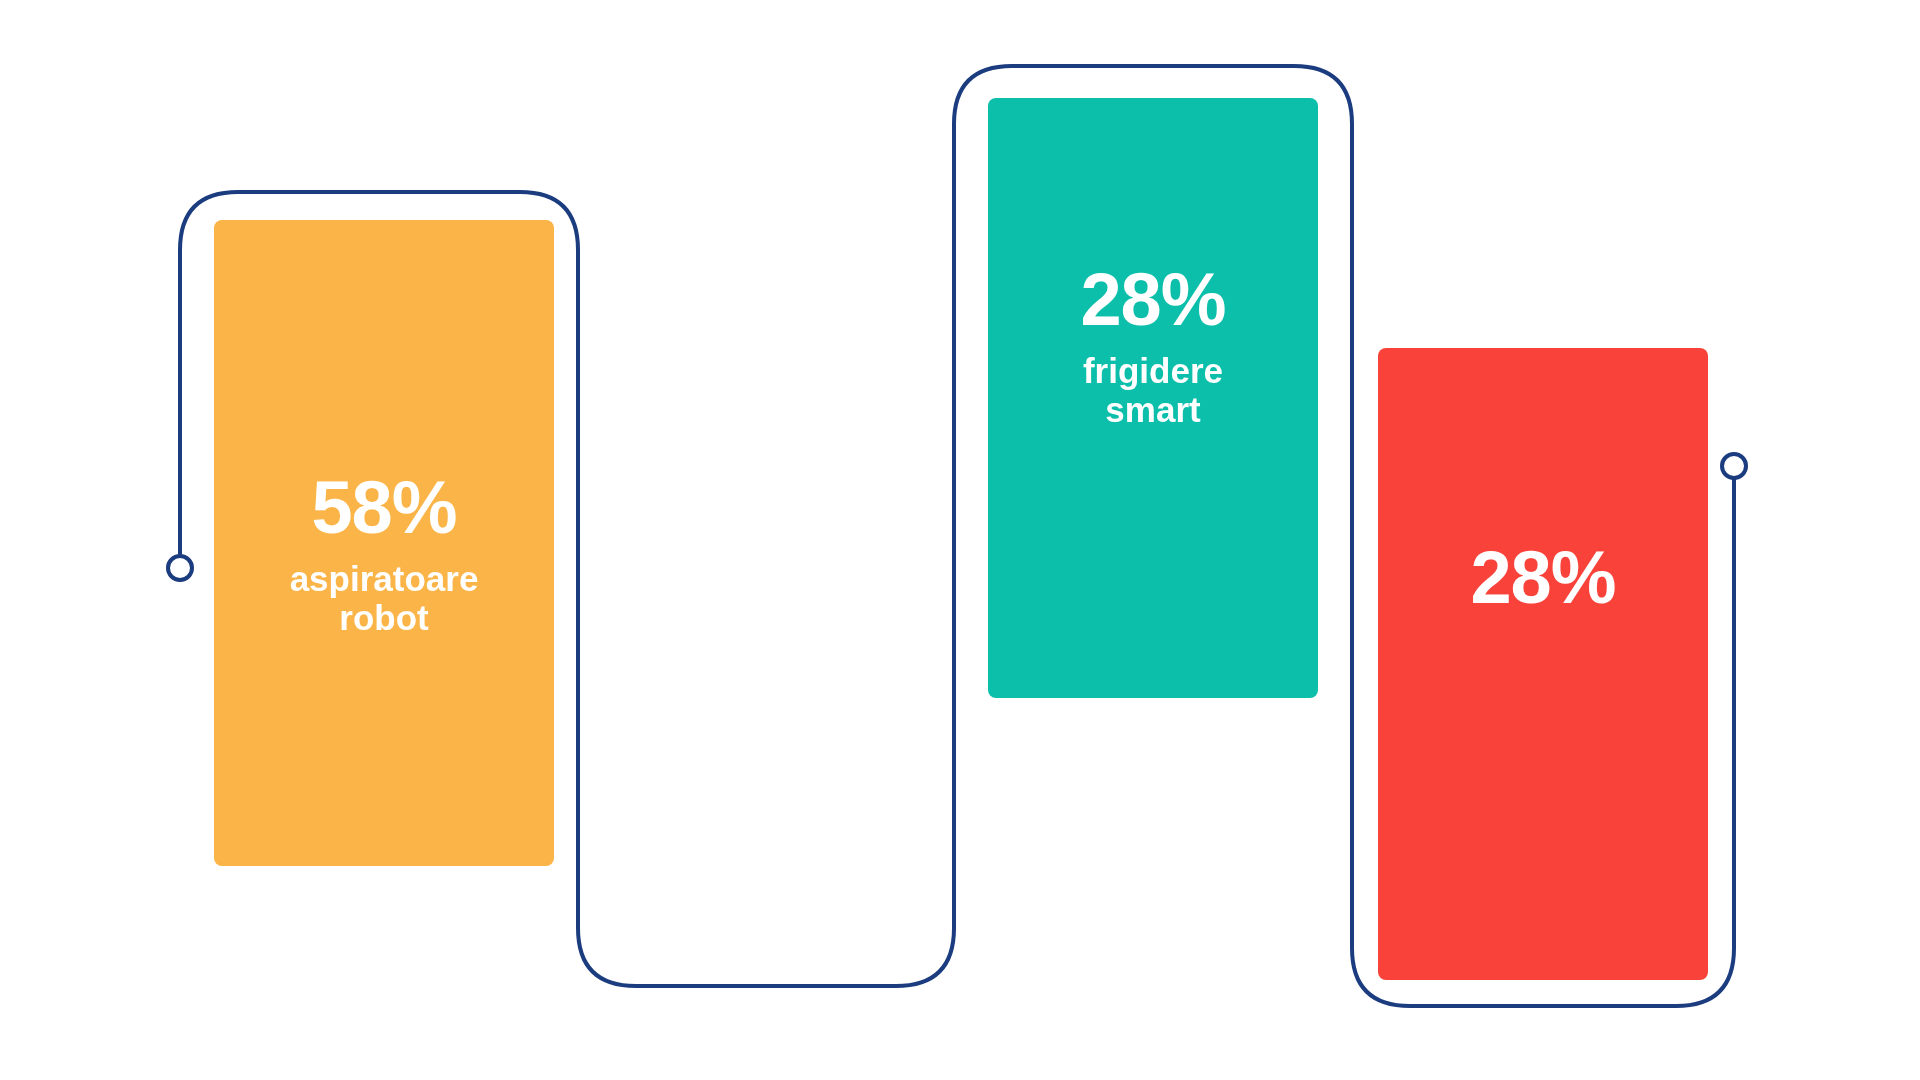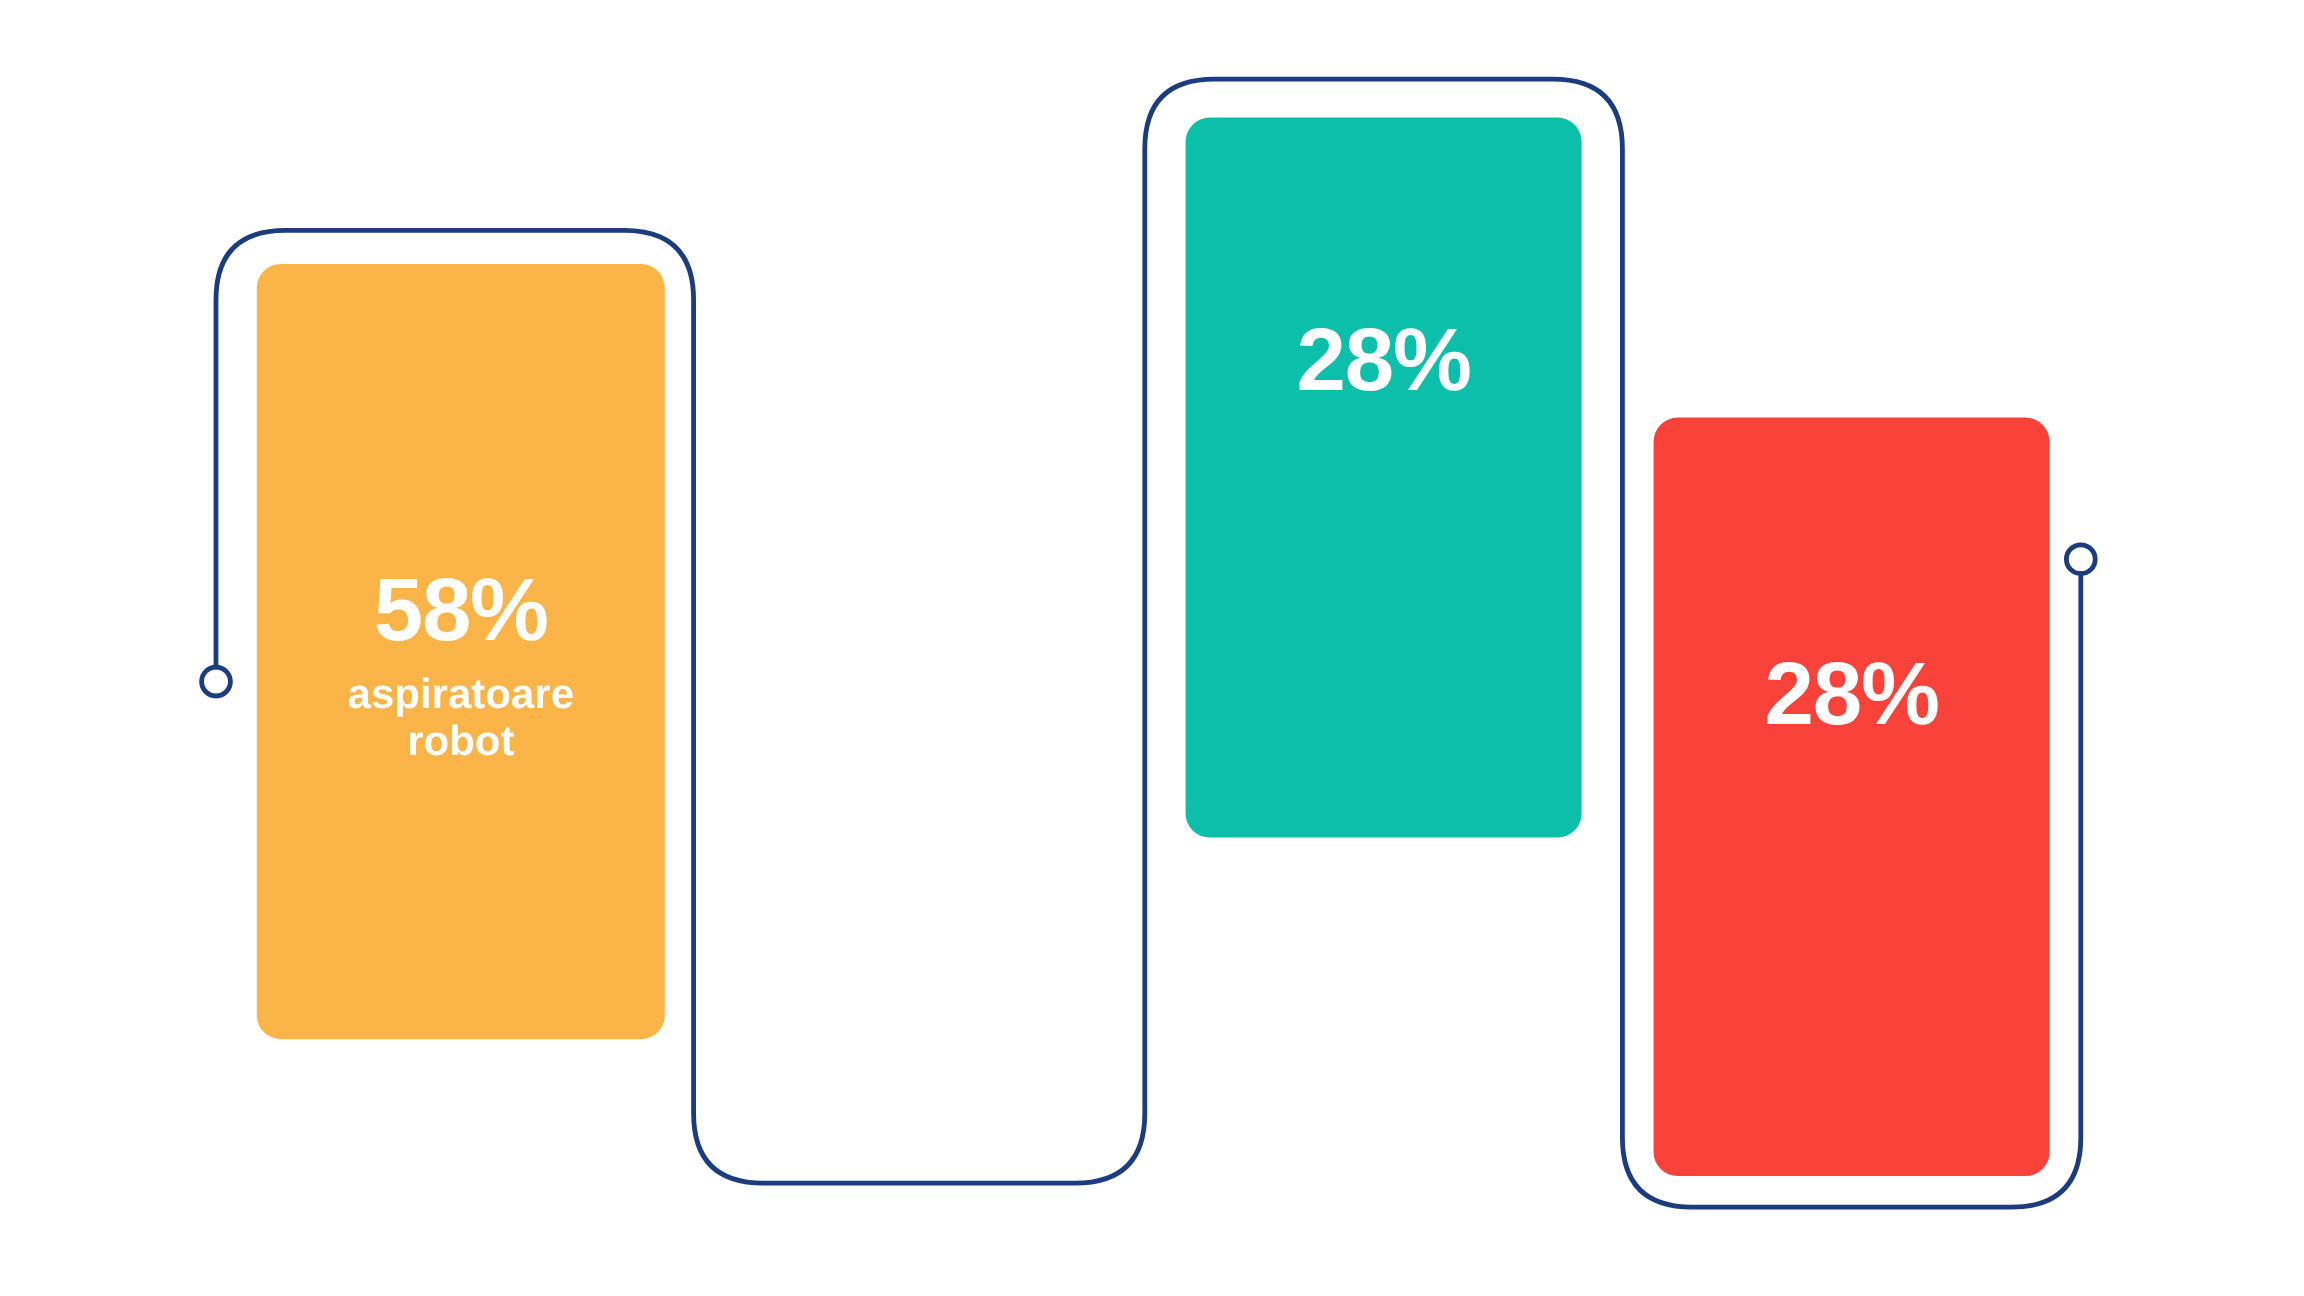--- a/index.html
+++ b/index.html
@@ -19,21 +19,21 @@
   #outline-layer {
     position:absolute; left:0; top:0;
     width:1920px; height:1080px;
     z-index:1;
     pointer-events:none;
   }
   
   .bar {
     position:absolute;
     z-index:2;
-    border-radius:20px;
+    border-radius:8px;
     display:flex;
     flex-direction:column;
     align-items:center;
     justify-content:flex-start;
     color:#ffffff;
     text-align:center;
   }
   .bar-inner {
     width:100%;
     display:flex;
@@ -109,20 +109,24 @@
         <span>aspiratoare</span><br>
         <span>robot</span>
       </div>
     </div>
   </div>
 
 
   <div class="bar" id="bar-3" style="background:#0BBFAB;">
     <div class="bar-inner">
       <div class="bar-value">28%</div>
+      <div class="bar-label">
+        <span>frigidere</span><br>
+        <span>smart</span>
+      </div>
     </div>
   </div>
 
   <div class="bar" id="bar-4" style="background:#F9423A;">
     <div class="bar-inner">
       <div class="bar-value">28%</div>
     </div>
   </div>
 
 </div>

